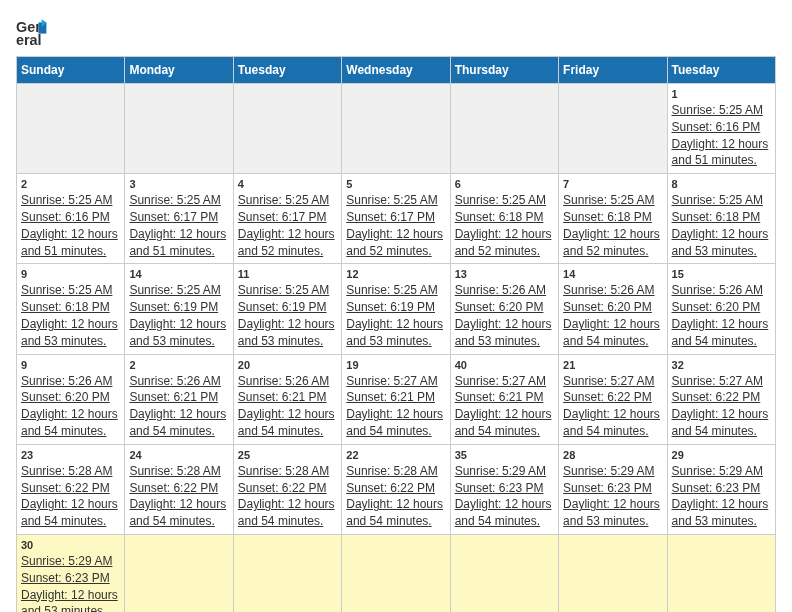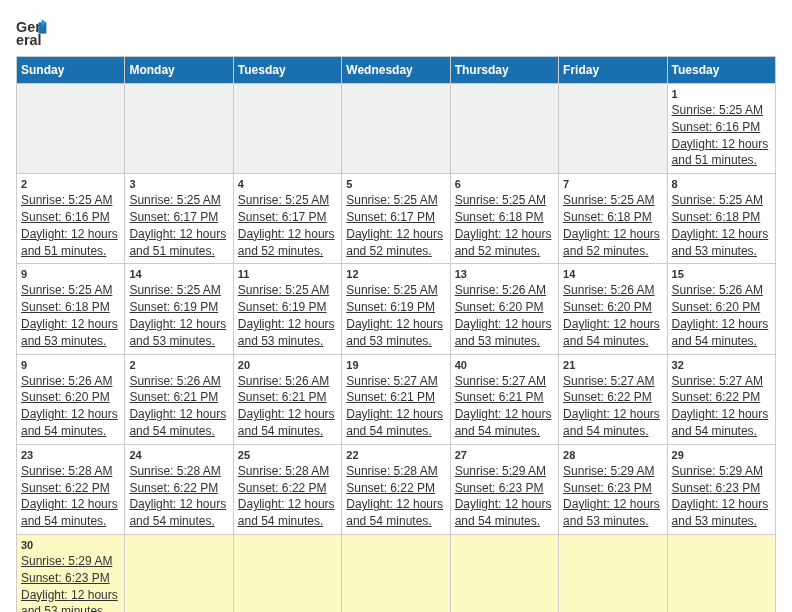--- a/index.html
+++ b/index.html
@@ -305,21 +305,21 @@
 and 54 minutes.</div>
         </td>
         <td>
           <div class="day-number">22</div>
           <div class="day-info" style="white-space: pre-line;">Sunrise: 5:28 AM
 Sunset: 6:22 PM
 Daylight: 12 hours
 and 54 minutes.</div>
         </td>
         <td>
-          <div class="day-number">27</div>
+          <div class="day-number">35</div>
           <div class="day-info" style="white-space: pre-line;">Sunrise: 5:29 AM
 Sunset: 6:23 PM
 Daylight: 12 hours
 and 54 minutes.</div>
         </td>
         <td>
           <div class="day-number">28</div>
           <div class="day-info" style="white-space: pre-line;">Sunrise: 5:29 AM
 Sunset: 6:23 PM
 Daylight: 12 hours

